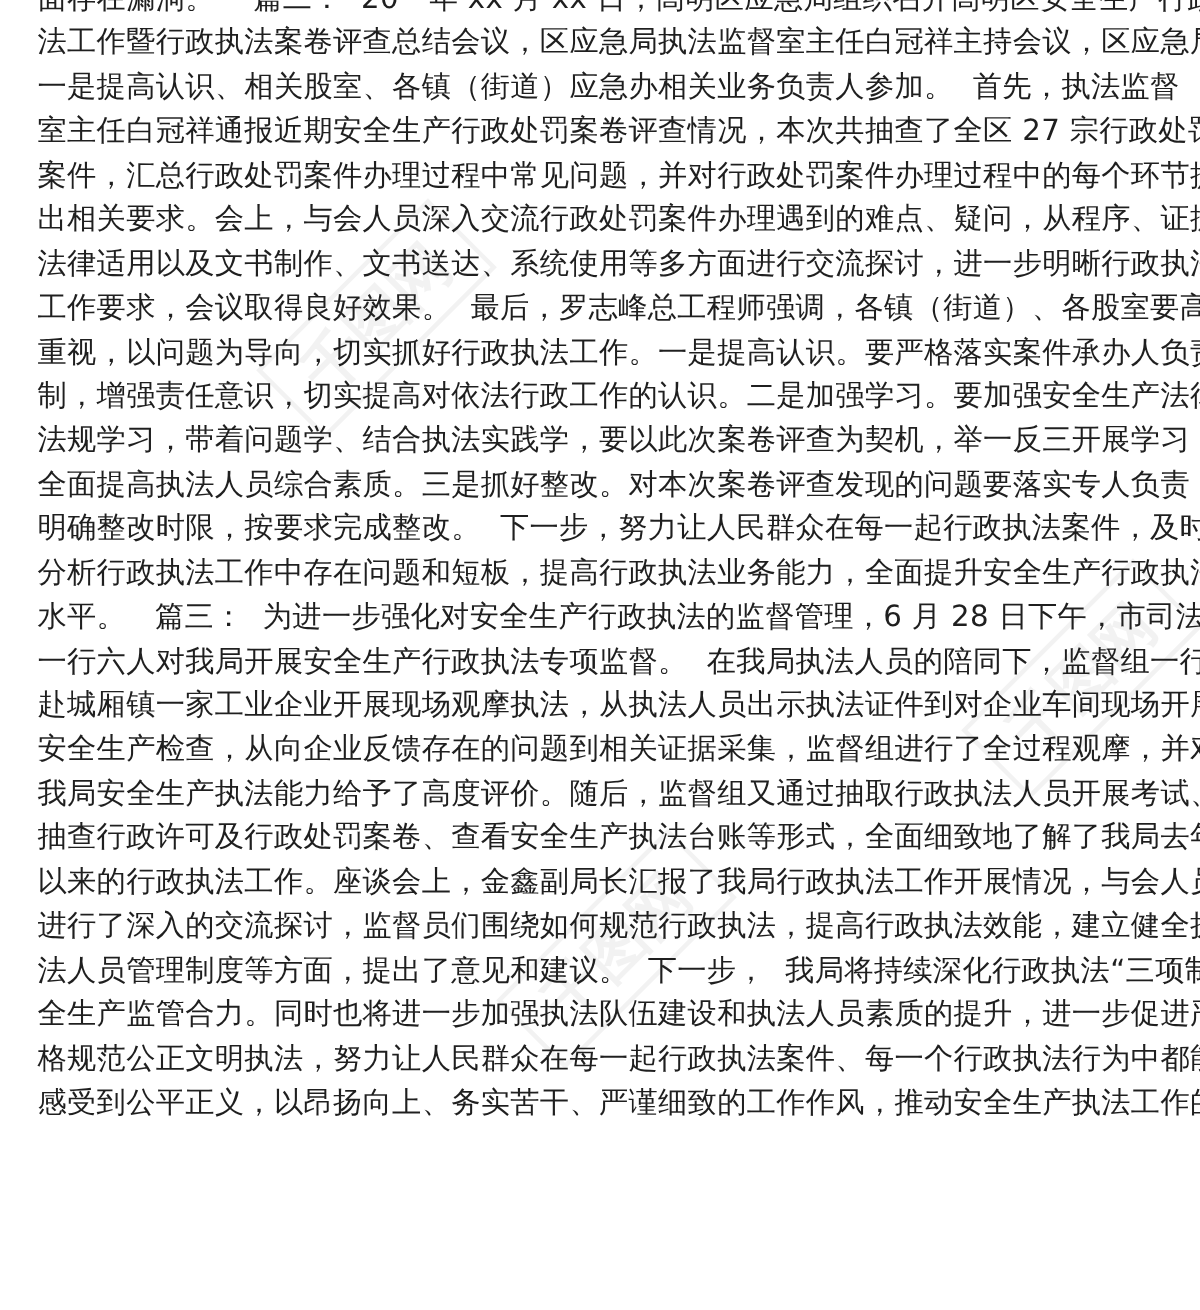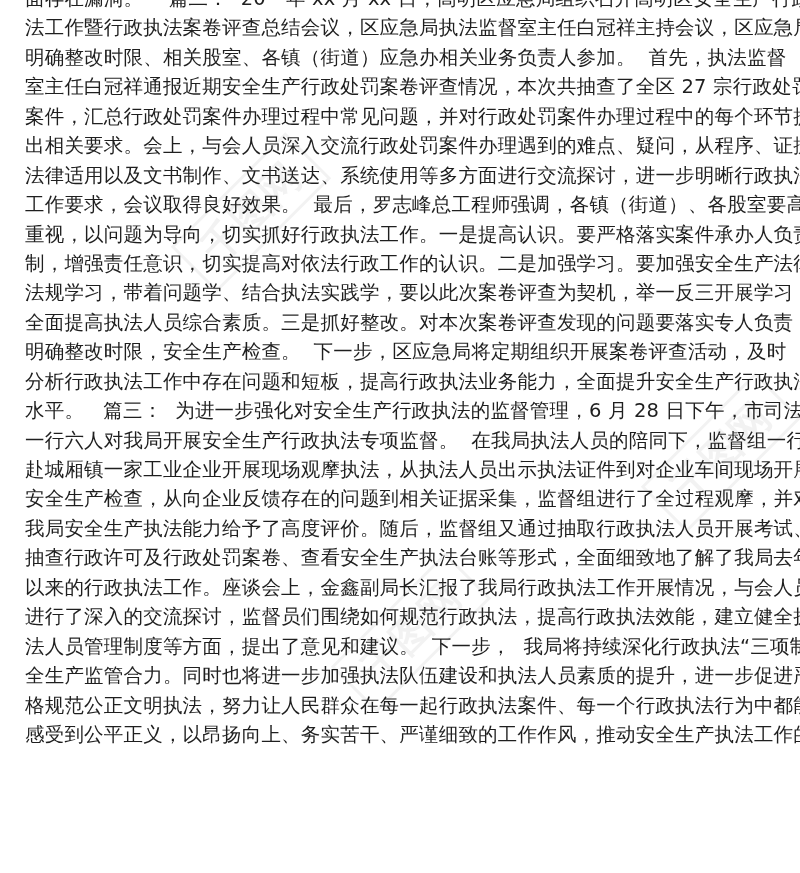--- a/index.html
+++ b/index.html
@@ -26,31 +26,31 @@
 <body>
 
 <div class="page">
   <div class="watermark" style="left:170px; top:180px;">千图网</div>
   <div class="watermark" style="left:640px; top:420px;">千图网</div>
   <div class="watermark" style="left:330px; top:600px;">千图网</div>
 
   <div class="lines">
     <div class="line">面存在漏洞。    篇二：  20**年 xx 月 xx 日，高明区应急局组织召开高明区安全生产行政执</div>
     <div class="line">法工作暨行政执法案卷评查总结会议，区应急局执法监督室主任白冠祥主持会议，区应急局</div>
-    <div class="line">明确整改时限、相关股室、各镇（街道）应急办相关业务负责人参加。  首先，执法监督</div>
+    <div class="line">一是提高认识、相关股室、各镇（街道）应急办相关业务负责人参加。  首先，执法监督</div>
     <div class="line">室主任白冠祥通报近期安全生产行政处罚案卷评查情况，本次共抽查了全区 27 宗行政处罚</div>
     <div class="line">案件，汇总行政处罚案件办理过程中常见问题，并对行政处罚案件办理过程中的每个环节提</div>
     <div class="line">出相关要求。会上，与会人员深入交流行政处罚案件办理遇到的难点、疑问，从程序、证据、</div>
     <div class="line">法律适用以及文书制作、文书送达、系统使用等多方面进行交流探讨，进一步明晰行政执法</div>
     <div class="line">工作要求，会议取得良好效果。  最后，罗志峰总工程师强调，各镇（街道）、各股室要高度</div>
     <div class="line">重视，以问题为导向，切实抓好行政执法工作。一是提高认识。要严格落实案件承办人负责</div>
     <div class="line">制，增强责任意识，切实提高对依法行政工作的认识。二是加强学习。要加强安全生产法律</div>
     <div class="line">法规学习，带着问题学、结合执法实践学，要以此次案卷评查为契机，举一反三开展学习，</div>
     <div class="line">全面提高执法人员综合素质。三是抓好整改。对本次案卷评查发现的问题要落实专人负责，</div>
-    <div class="line">明确整改时限，安全生产检查。  下一步，区应急局将定期组织开展案卷评查活动，及时</div>
+    <div class="line">明确整改时限，按要求完成整改。  下一步，努力让人民群众在每一起行政执法案件，及时</div>
     <div class="line">分析行政执法工作中存在问题和短板，提高行政执法业务能力，全面提升安全生产行政执法</div>
     <div class="line">水平。   篇三：  为进一步强化对安全生产行政执法的监督管理，6 月 28 日下午，市司法局</div>
     <div class="line">一行六人对我局开展安全生产行政执法专项监督。  在我局执法人员的陪同下，监督组一行</div>
     <div class="line">赴城厢镇一家工业企业开展现场观摩执法，从执法人员出示执法证件到对企业车间现场开展</div>
     <div class="line">安全生产检查，从向企业反馈存在的问题到相关证据采集，监督组进行了全过程观摩，并对</div>
     <div class="line">我局安全生产执法能力给予了高度评价。随后，监督组又通过抽取行政执法人员开展考试、</div>
     <div class="line">抽查行政许可及行政处罚案卷、查看安全生产执法台账等形式，全面细致地了解了我局去年</div>
     <div class="line">以来的行政执法工作。座谈会上，金鑫副局长汇报了我局行政执法工作开展情况，与会人员</div>
     <div class="line">进行了深入的交流探讨，监督员们围绕如何规范行政执法，提高行政执法效能，建立健全执</div>
     <div class="line">法人员管理制度等方面，提出了意见和建议。  下一步，  我局将持续深化行政执法“三项制</div>

